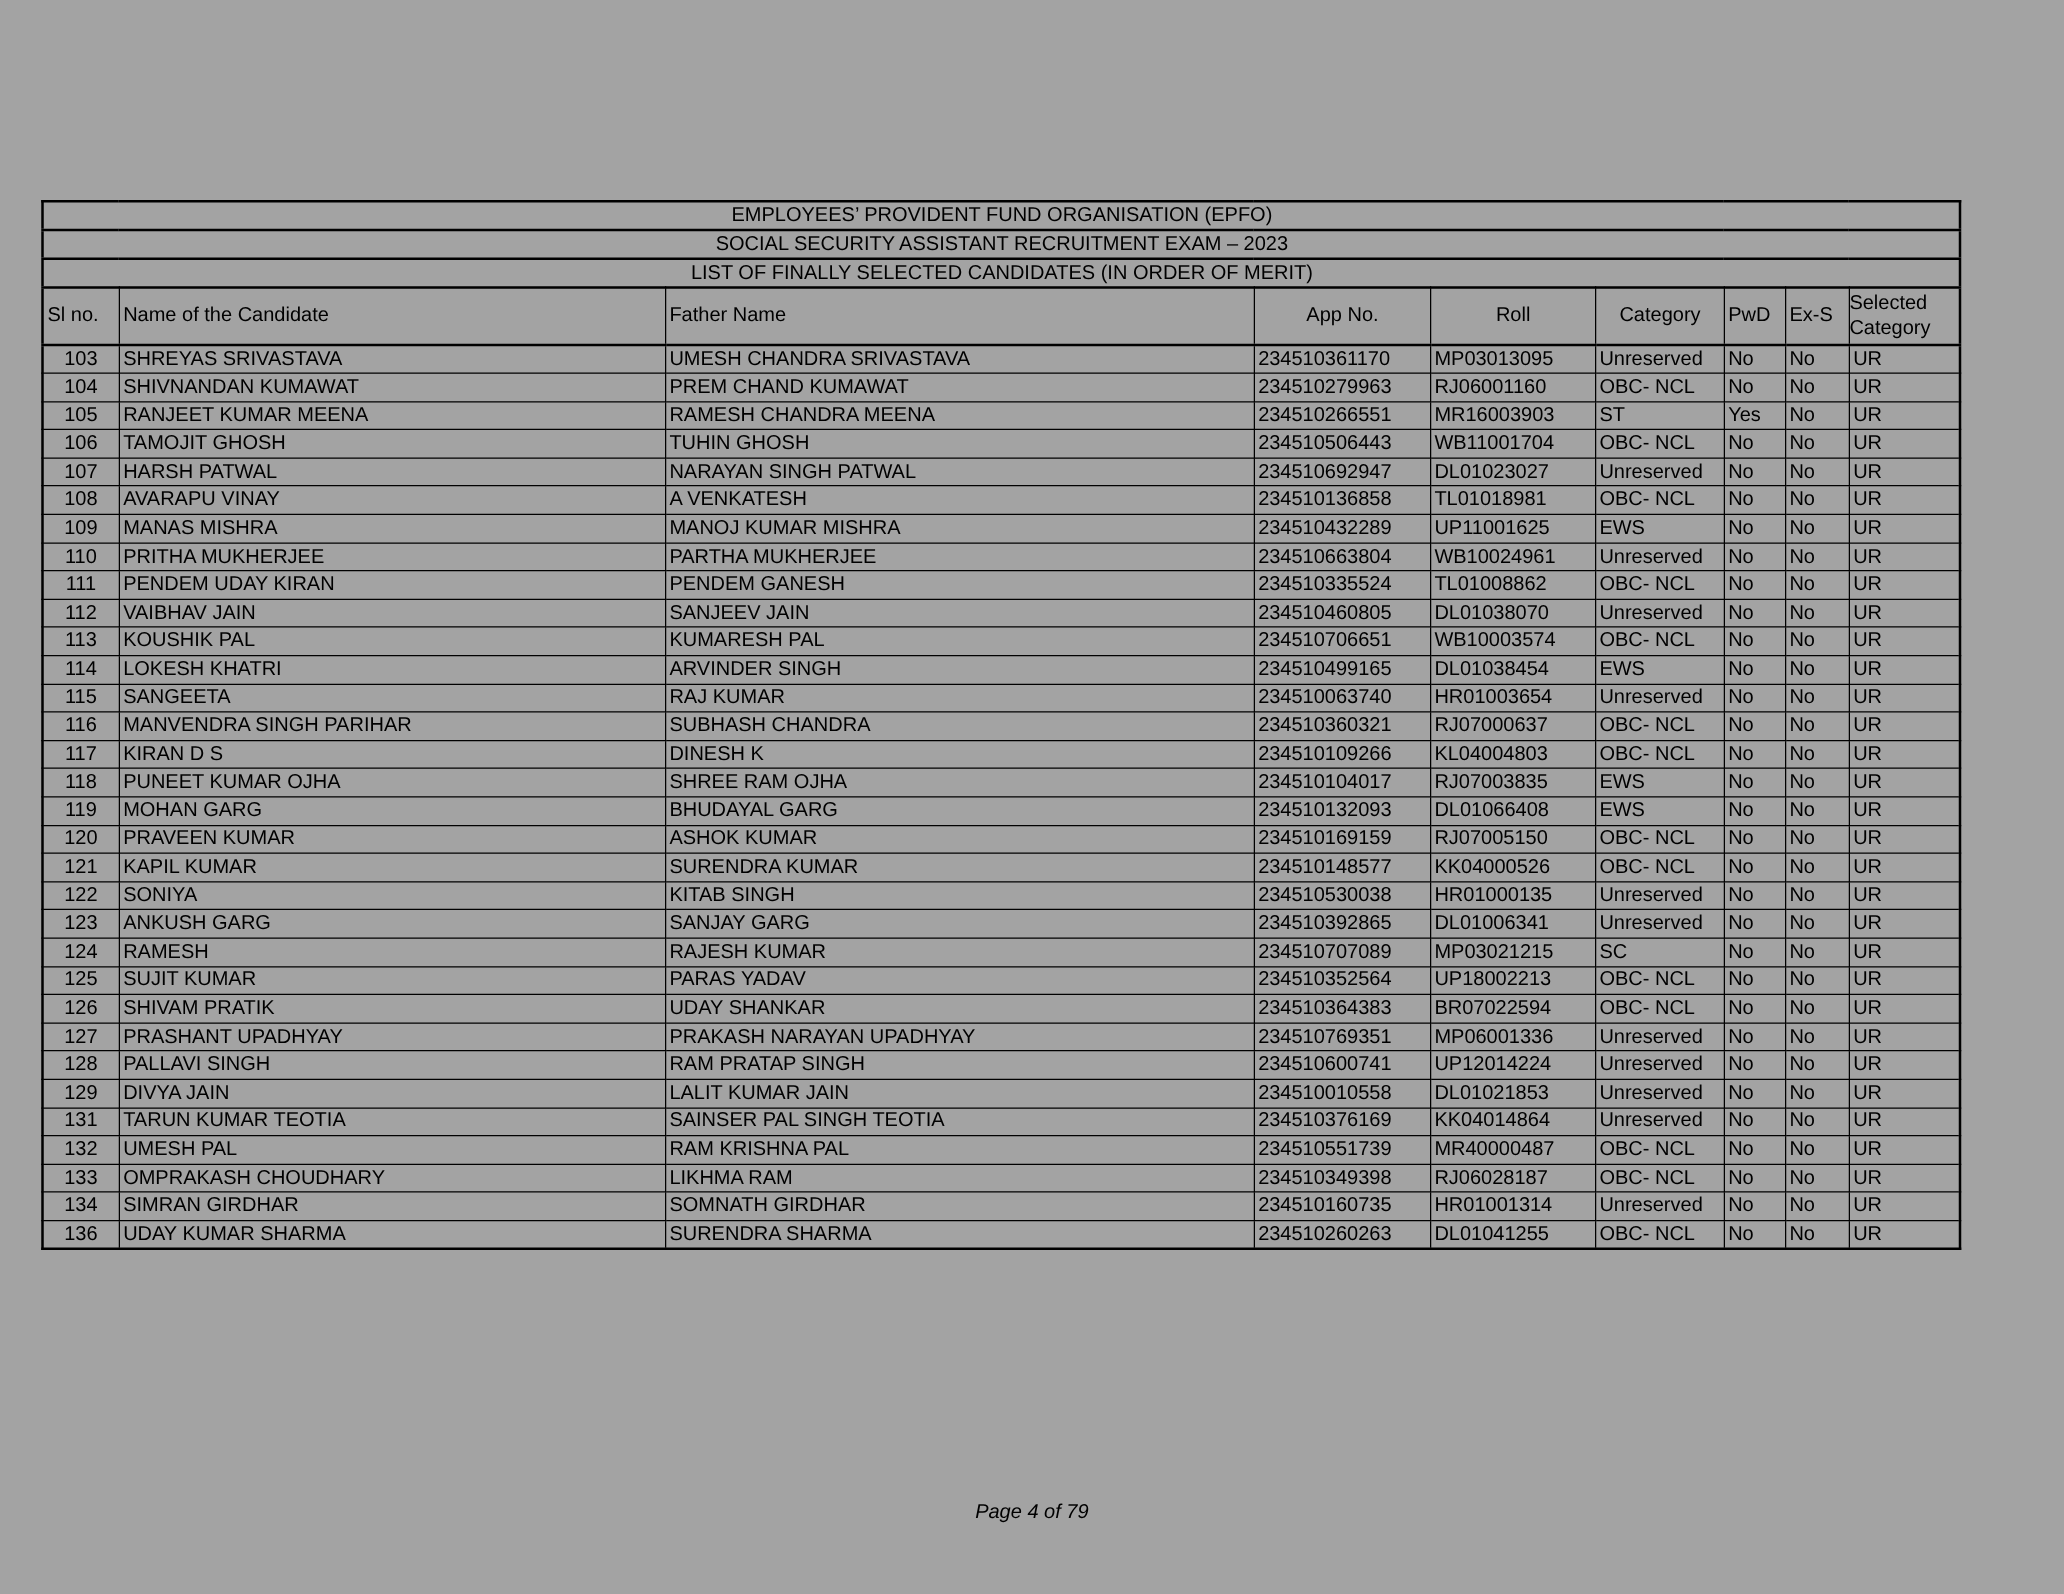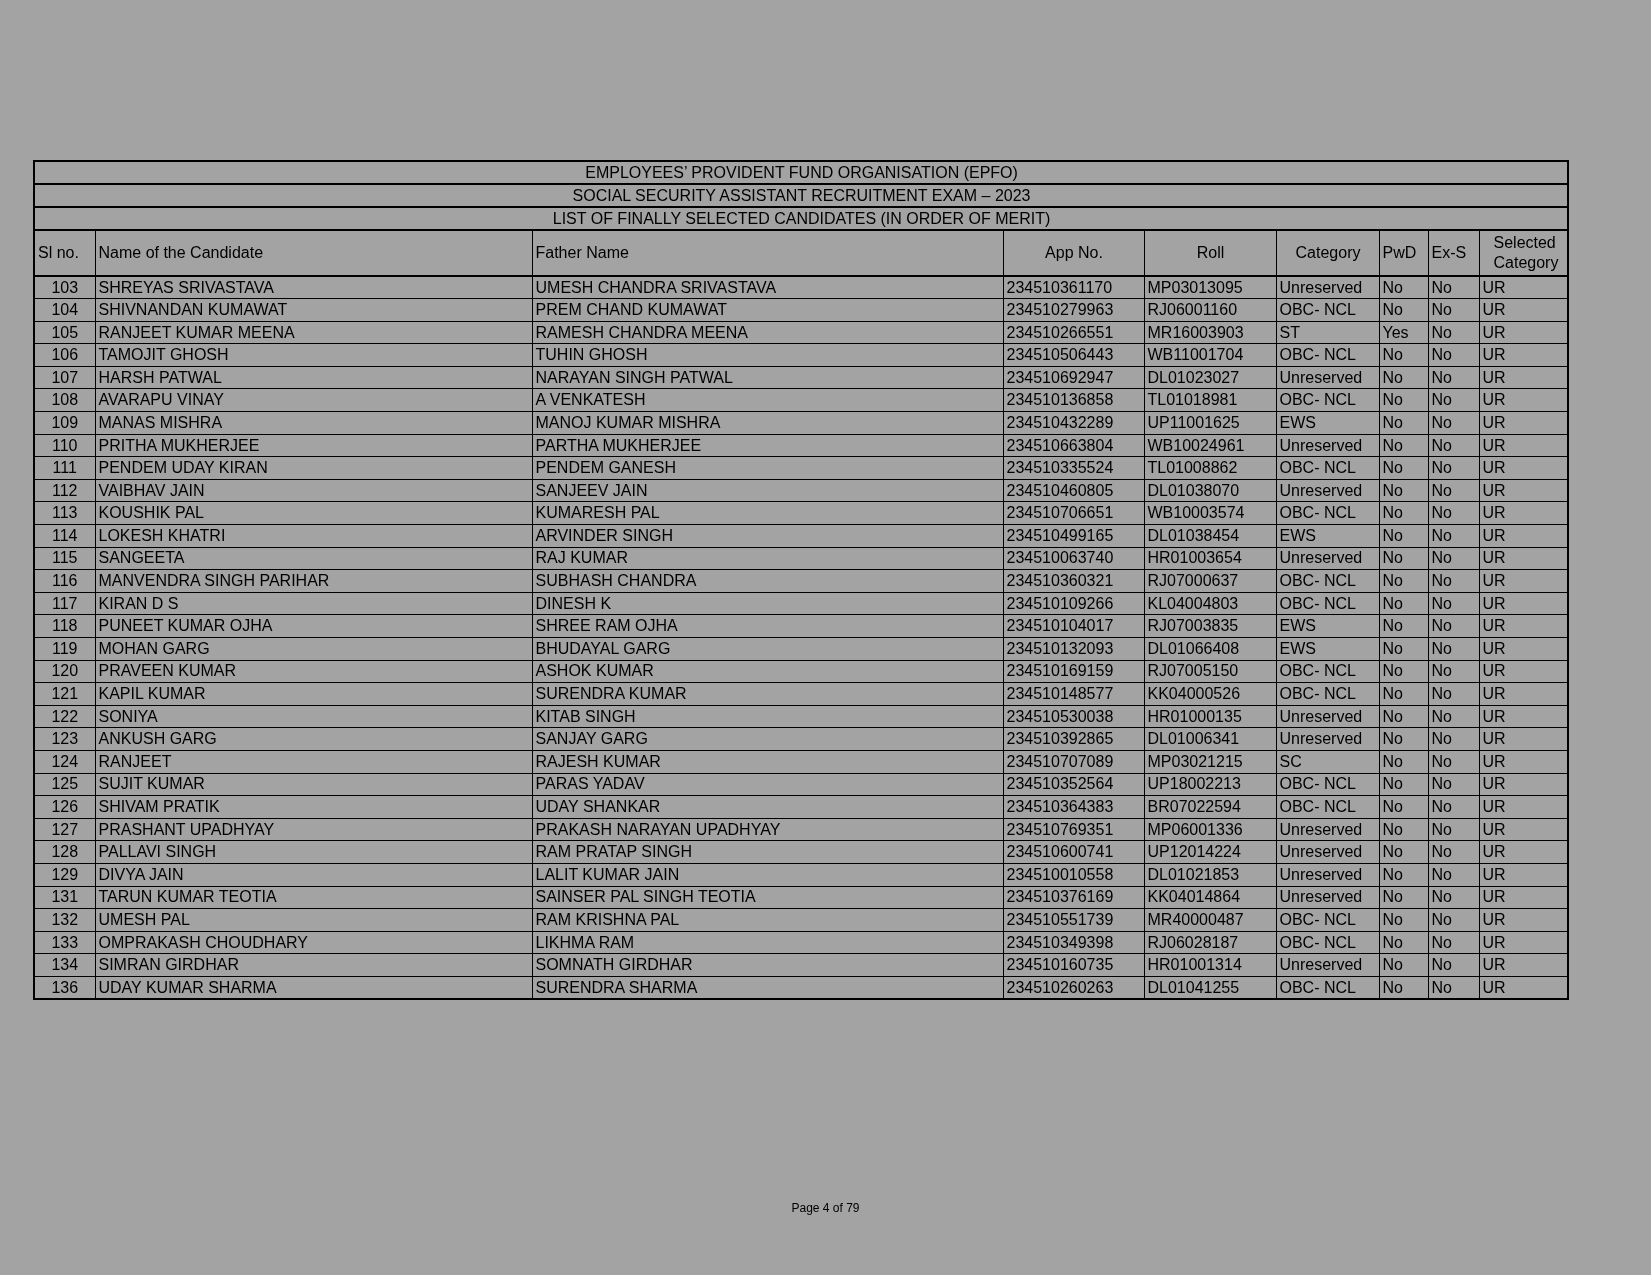--- a/index.html
+++ b/index.html
@@ -33,31 +33,32 @@
     vertical-align: middle;
     text-align: left;
   }
   .title-row td {
     text-align: center;
     height: 23px;
     border-bottom-width: 2px;
   }
   .header-row th { height: 46px; border-bottom-width: 2px; }
   .header-row th.col3, .header-row th.col4, .header-row th.col5 { text-align: center; }
-  .header-row th.col8 { white-space: normal; line-height: 1.25; padding-left: 14px; }
+  .header-row th.col8 { white-space: normal; line-height: 1.25; padding-left: 0; }
   tbody td { height: 22.6px; }
   tbody td.col0 { text-align: center; padding: 0; }
   .footer {
     position: absolute;
     top: 1201px;
     left: 0;
     width: 1651px;
     text-align: center;
-    font-size: 12px;
+    font-size: 16px;
     color: #000000;
+    font-style: italic;
   }
 </style>
 </head>
 <body>
 
 <div class="page">
 
   <table class="merit-table">
     <colgroup id="colgroup">
         <col style="width: 61px;">
@@ -319,21 +320,21 @@
           <td class="col2">SANJAY GARG</td>
           <td class="col3">234510392865</td>
           <td class="col4">DL01006341</td>
           <td class="col5">Unreserved</td>
           <td class="col6">No</td>
           <td class="col7">No</td>
           <td class="col8">UR</td>
         </tr>
         <tr>
           <td class="col0">124</td>
-          <td class="col1">RANJEET</td>
+          <td class="col1">RAMESH</td>
           <td class="col2">RAJESH KUMAR</td>
           <td class="col3">234510707089</td>
           <td class="col4">MP03021215</td>
           <td class="col5">SC</td>
           <td class="col6">No</td>
           <td class="col7">No</td>
           <td class="col8">UR</td>
         </tr>
         <tr>
           <td class="col0">125</td>

